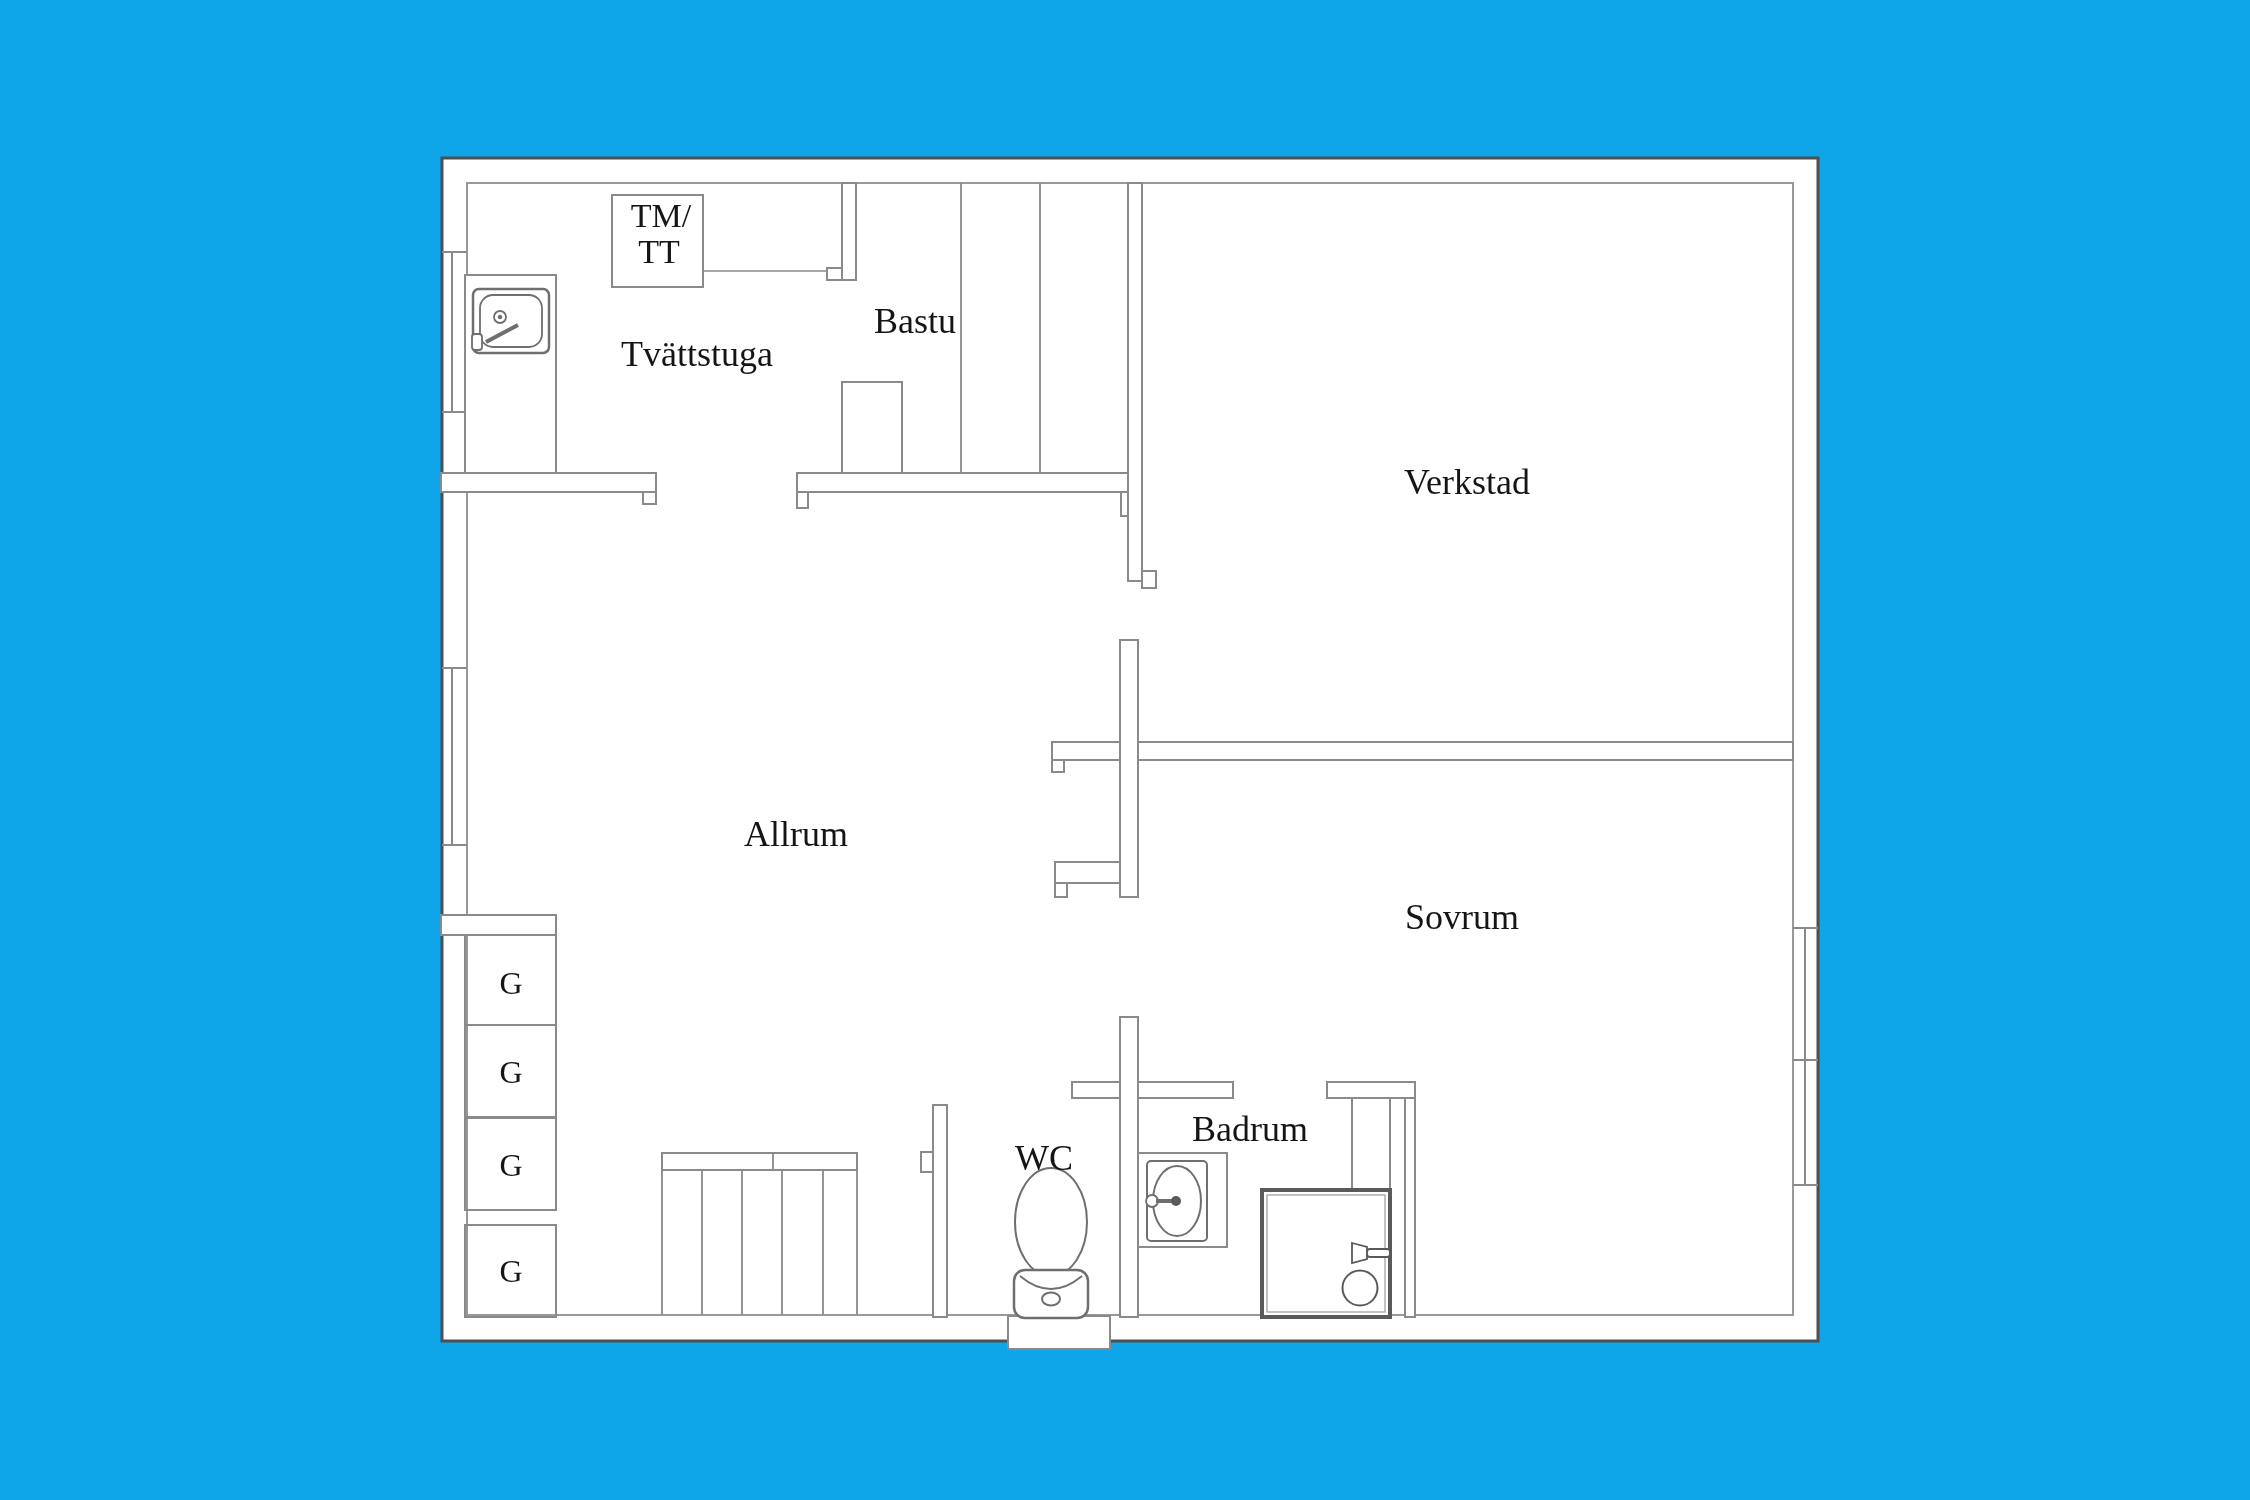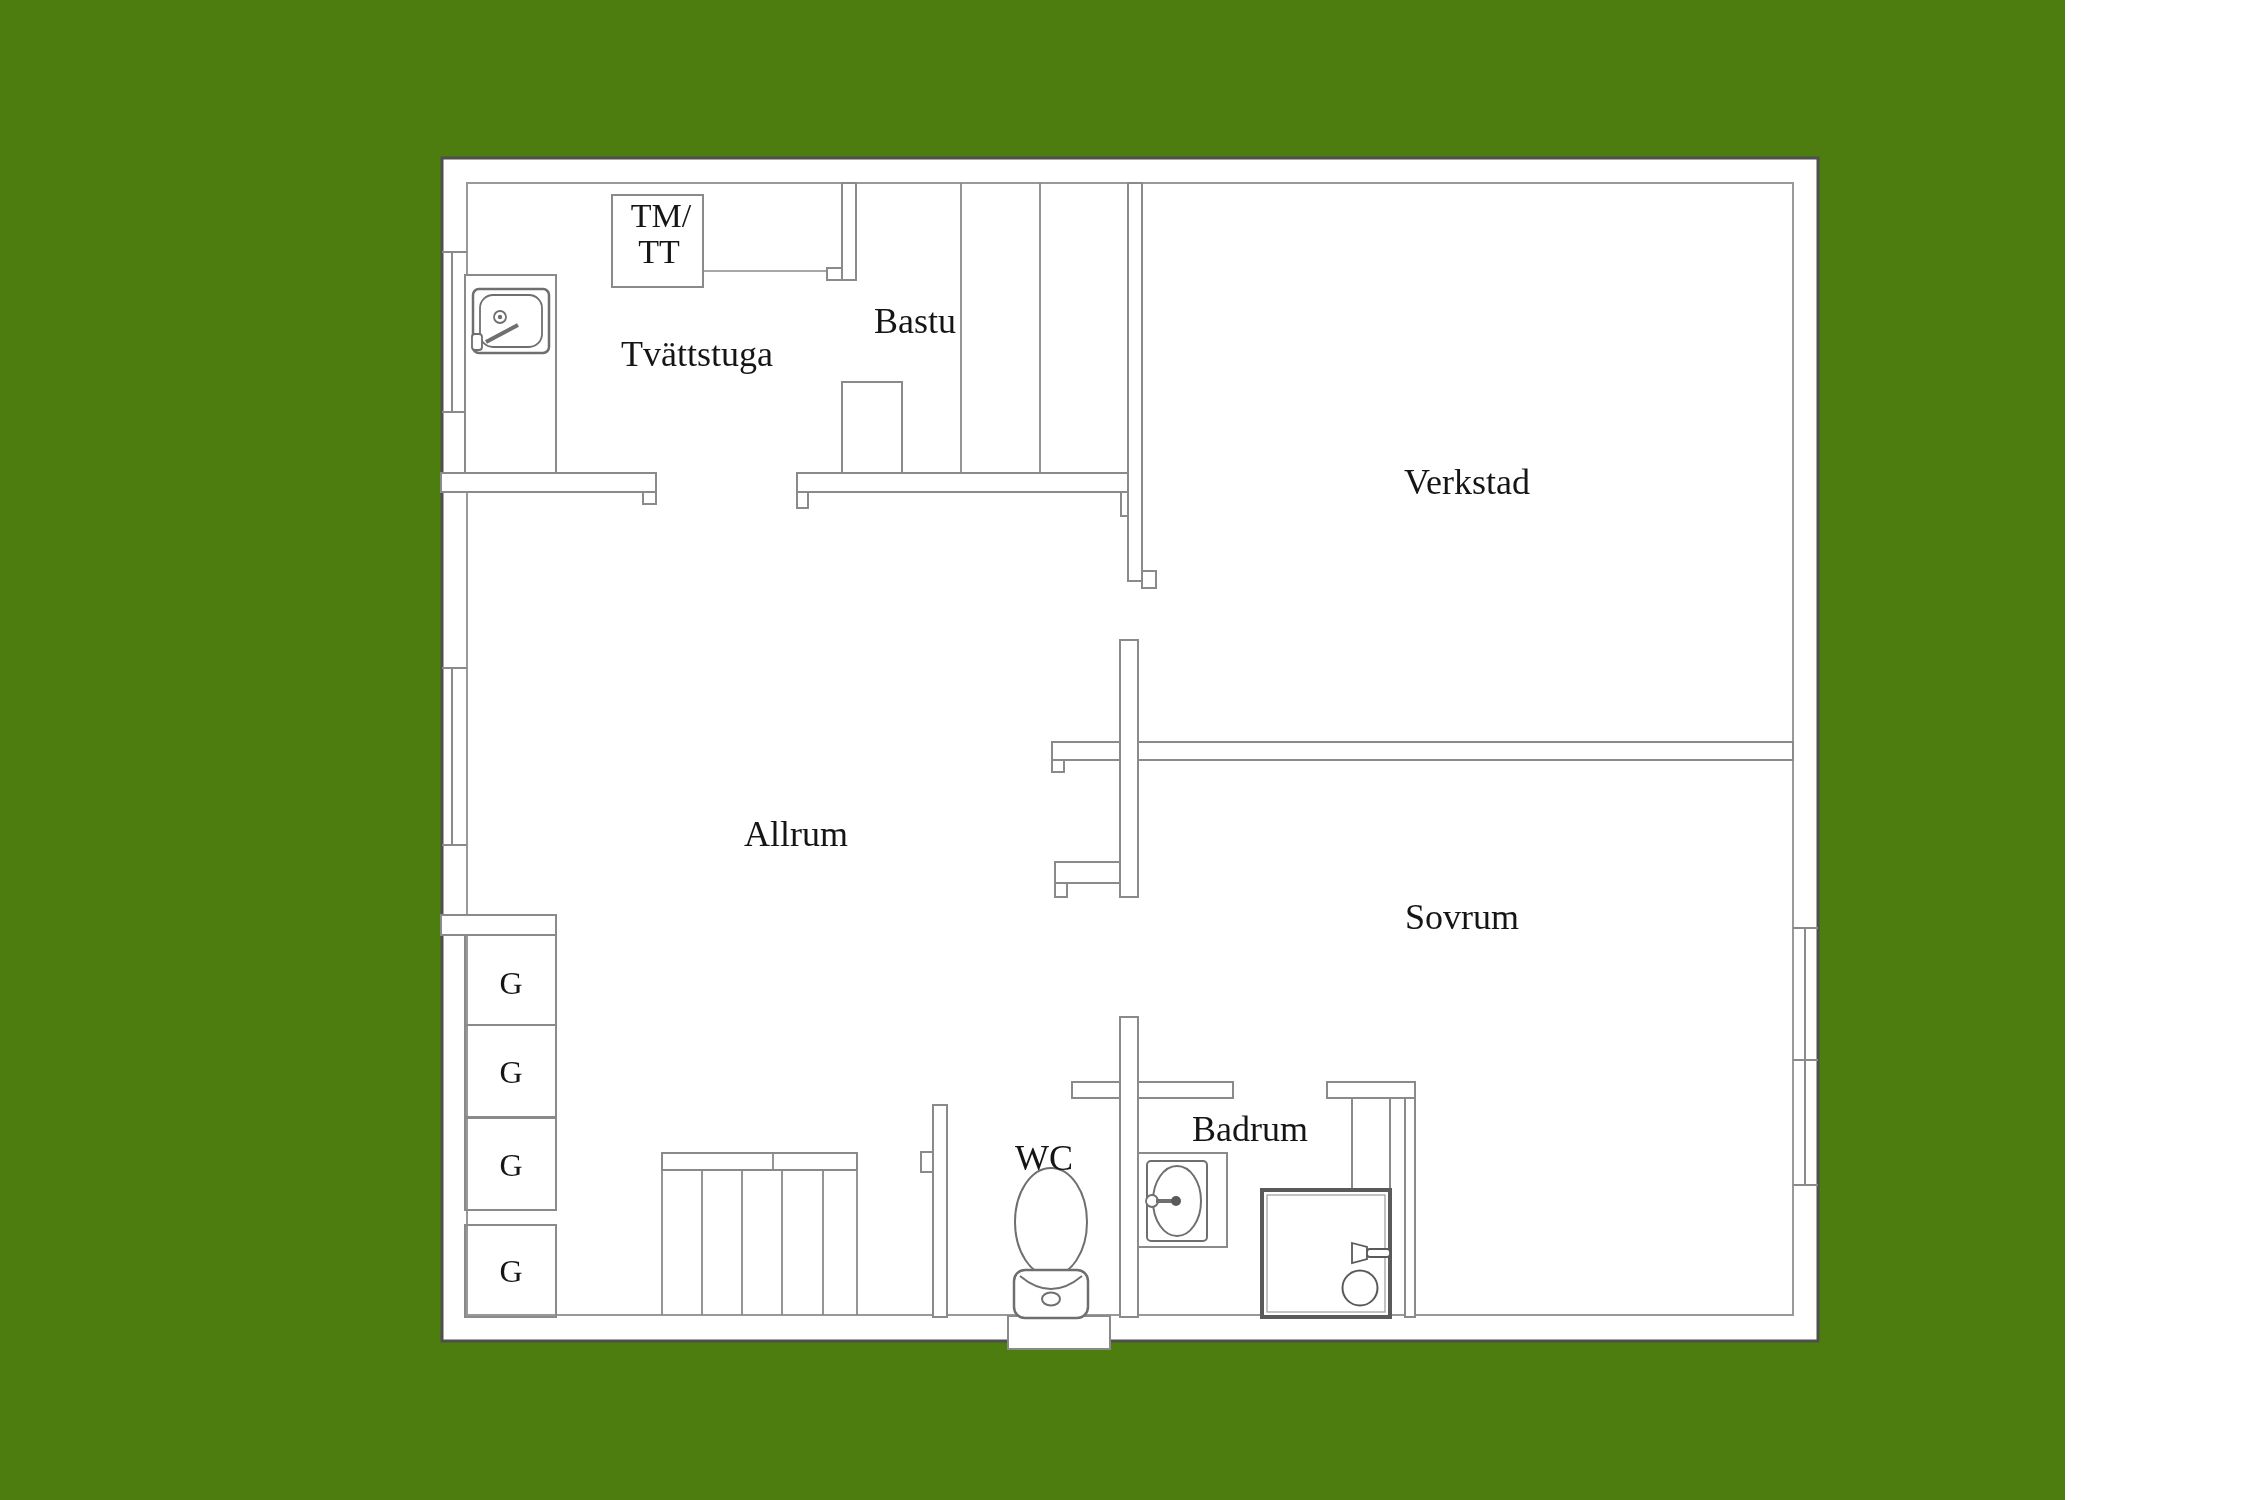--- a/index.html
+++ b/index.html
@@ -5,23 +5,23 @@
   html, body {
     margin: 0;
     padding: 0;
     background: #ffffff;
     width: 2250px;
     height: 1500px;
     font-family: "Liberation Serif", "DejaVu Serif", serif;
   }
   .plan-wrap {
     position: relative;
-    width: 2065px;
+    width: 2250px;
     height: 1500px;
-    background: #4d7c0f;
+    background: #0ea5e9;
     overflow: hidden;
   }
   svg { display: block; }
   text {
     font-family: "Liberation Serif", "DejaVu Serif", serif;
     fill: #151515;
   }
   .room-label  { font-size: 36px; }
   .small-label { font-size: 34px; }
   .g-label     { font-size: 32px; }

